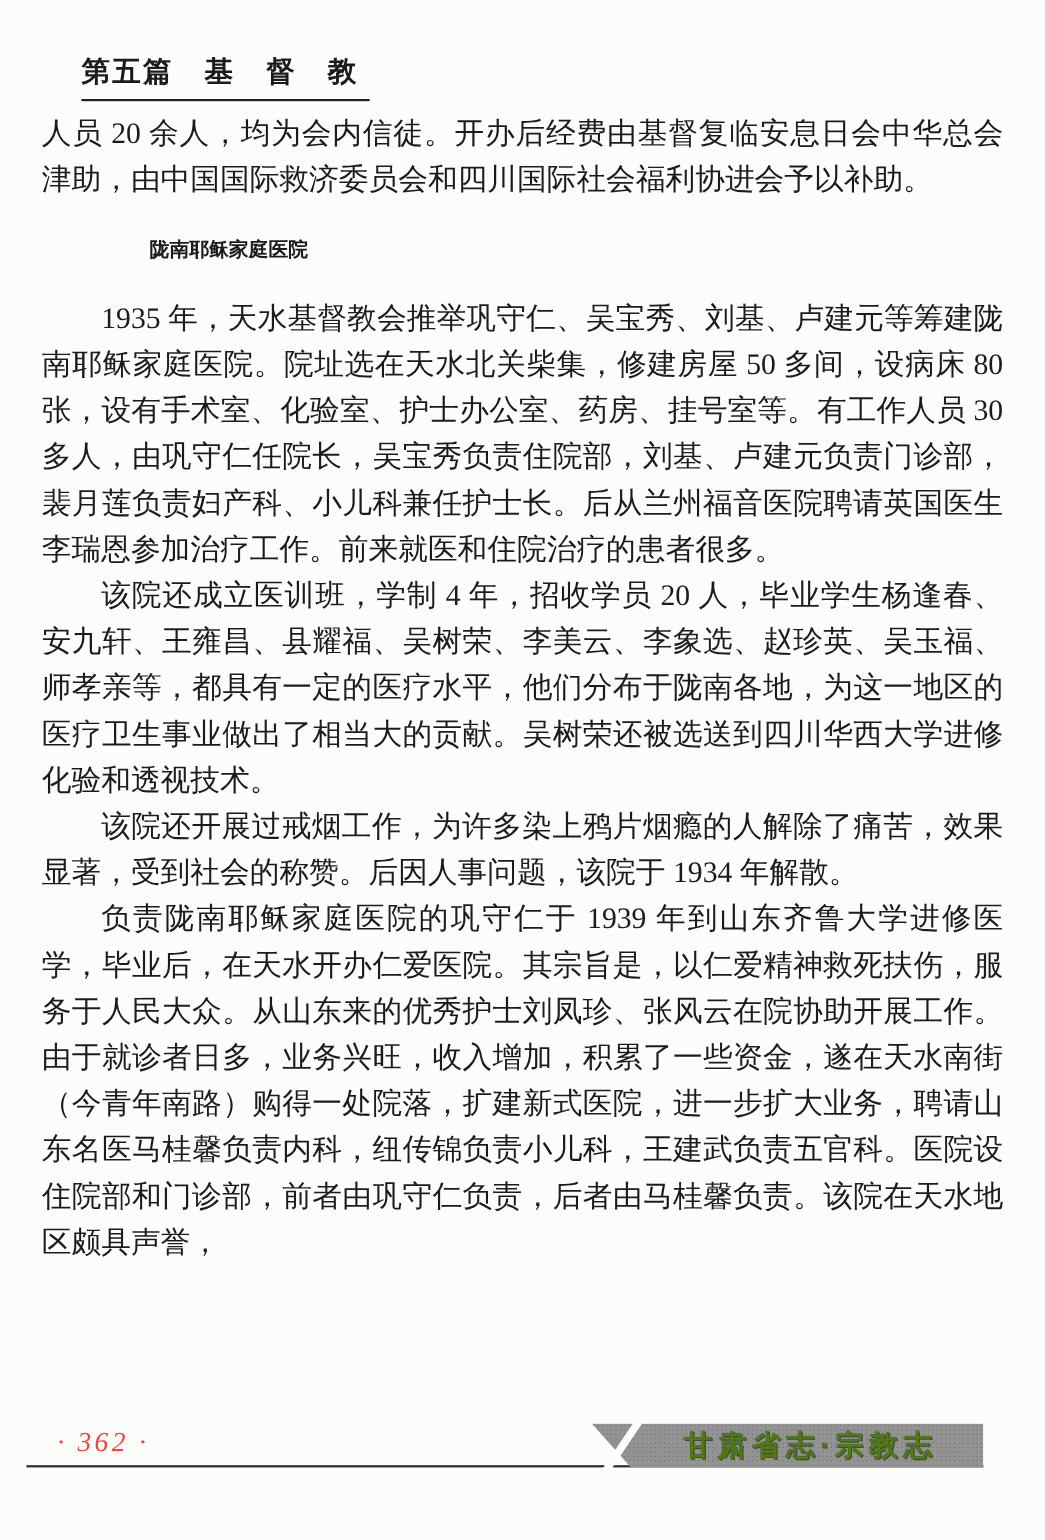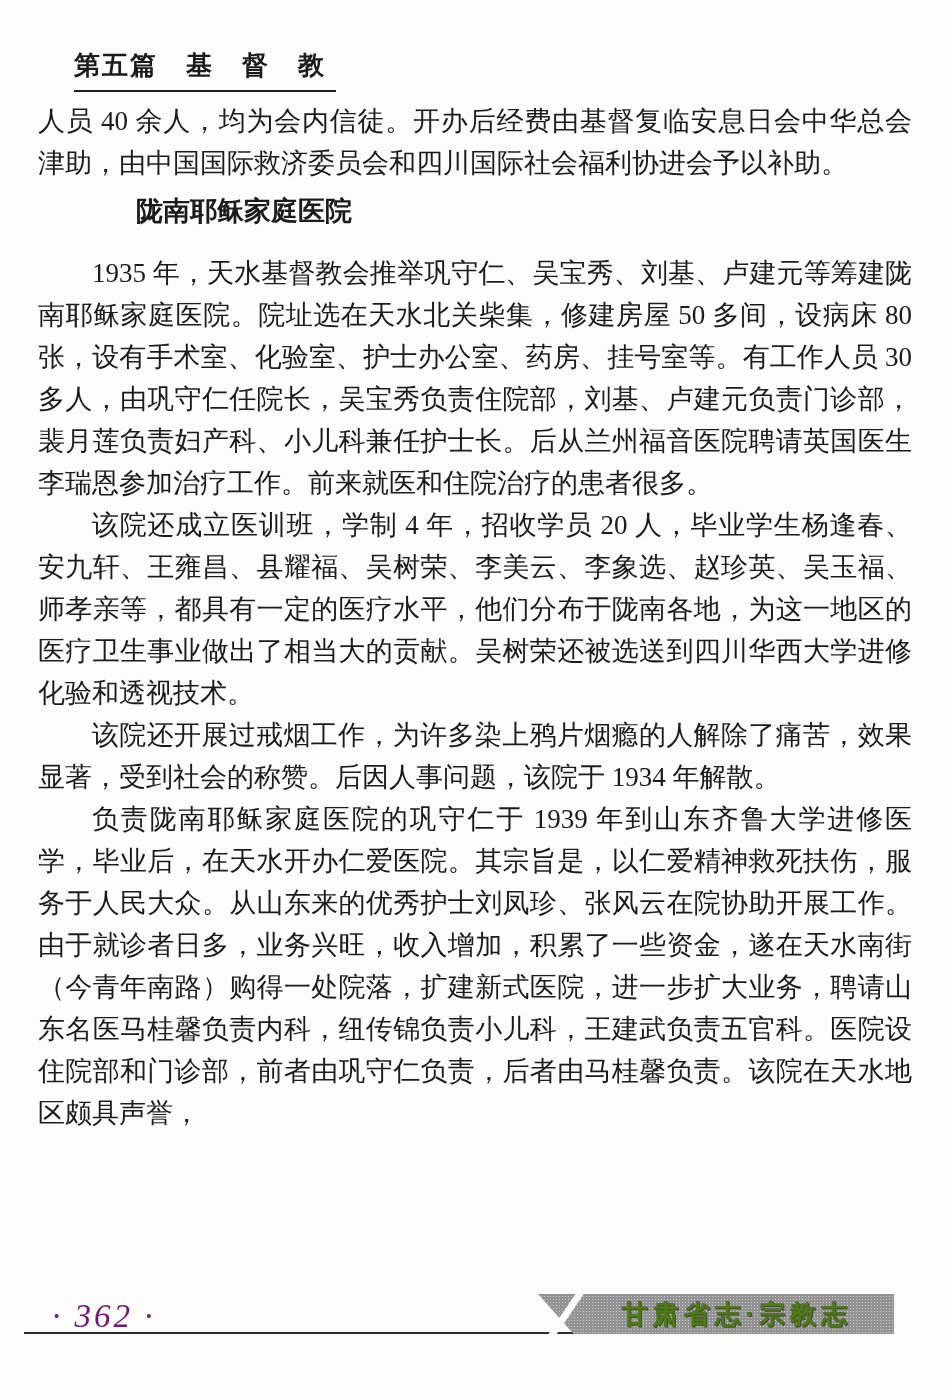--- a/index.html
+++ b/index.html
@@ -45,36 +45,36 @@
   }
   .page-body p.paragraph {
     margin: 0;
   }
   .page-body p.indent {
     text-indent: 2em;
   }
   .page-body h3.heading {
     font-family: "Liberation Sans", "DejaVu Sans", sans-serif;
     font-weight: 700;
-    font-size: 27px;
+    font-size: 18px;
     line-height: 30px;
-    margin: 12px 0 26px 0;
+    margin: 28px 0 26px 0;
     padding-left: 98px;
     text-align: left;
   }
 
   
   .page-number {
     position: absolute;
     left: 52px;
     top: 1298px;
-    font-size: 33px;
+    font-size: 25px;
     font-style: italic;
     letter-spacing: 3px;
-    color: #701a75;
+    color: #ef4444;
   }
   .footer-rule {
     position: absolute;
     left: 24px;
     top: 1332px;
     width: 870px;
     height: 2px;
     background: #2c2c2c;
   }
   .banner {
@@ -123,21 +123,21 @@
   }
 </style>
 </head>
 <body>
 
 <div class="page">
 
   <div class="chapter-header">第五篇　基　督　教</div>
 
   <main class="page-body">
-      <p class="paragraph">人员 40 余人，均为会内信徒。开办后经费由基督复临安息日会中华总会津助，由中国国际救济委员会和四川国际社会福利协进会予以补助。</p>
+      <p class="paragraph">人员 20 余人，均为会内信徒。开办后经费由基督复临安息日会中华总会津助，由中国国际救济委员会和四川国际社会福利协进会予以补助。</p>
       <h3 class="heading">陇南耶稣家庭医院</h3>
       <p class="paragraph indent">1935 年，天水基督教会推举巩守仁、吴宝秀、刘基、卢建元等筹建陇南耶稣家庭医院。院址选在天水北关柴集，修建房屋 50 多间，设病床 80 张，设有手术室、化验室、护士办公室、药房、挂号室等。有工作人员 30 多人，由巩守仁任院长，吴宝秀负责住院部，刘基、卢建元负责门诊部，裴月莲负责妇产科、小儿科兼任护士长。后从兰州福音医院聘请英国医生李瑞恩参加治疗工作。前来就医和住院治疗的患者很多。</p>
       <p class="paragraph indent">该院还成立医训班，学制 4 年，招收学员 20 人，毕业学生杨逢春、安九轩、王雍昌、县耀福、吴树荣、李美云、李象选、赵珍英、吴玉福、师孝亲等，都具有一定的医疗水平，他们分布于陇南各地，为这一地区的医疗卫生事业做出了相当大的贡献。吴树荣还被选送到四川华西大学进修化验和透视技术。</p>
       <p class="paragraph indent">该院还开展过戒烟工作，为许多染上鸦片烟瘾的人解除了痛苦，效果显著，受到社会的称赞。后因人事问题，该院于 1934 年解散。</p>
       <p class="paragraph indent">负责陇南耶稣家庭医院的巩守仁于 1939 年到山东齐鲁大学进修医学，毕业后，在天水开办仁爱医院。其宗旨是，以仁爱精神救死扶伤，服务于人民大众。从山东来的优秀护士刘凤珍、张风云在院协助开展工作。由于就诊者日多，业务兴旺，收入增加，积累了一些资金，遂在天水南街（今青年南路）购得一处院落，扩建新式医院，进一步扩大业务，聘请山东名医马桂馨负责内科，纽传锦负责小儿科，王建武负责五官科。医院设住院部和门诊部，前者由巩守仁负责，后者由马桂馨负责。该院在天水地区颇具声誉，</p>
     </main>
 
   <span class="page-number">· 362 ·</span>
 
   <div class="footer-rule"></div>

